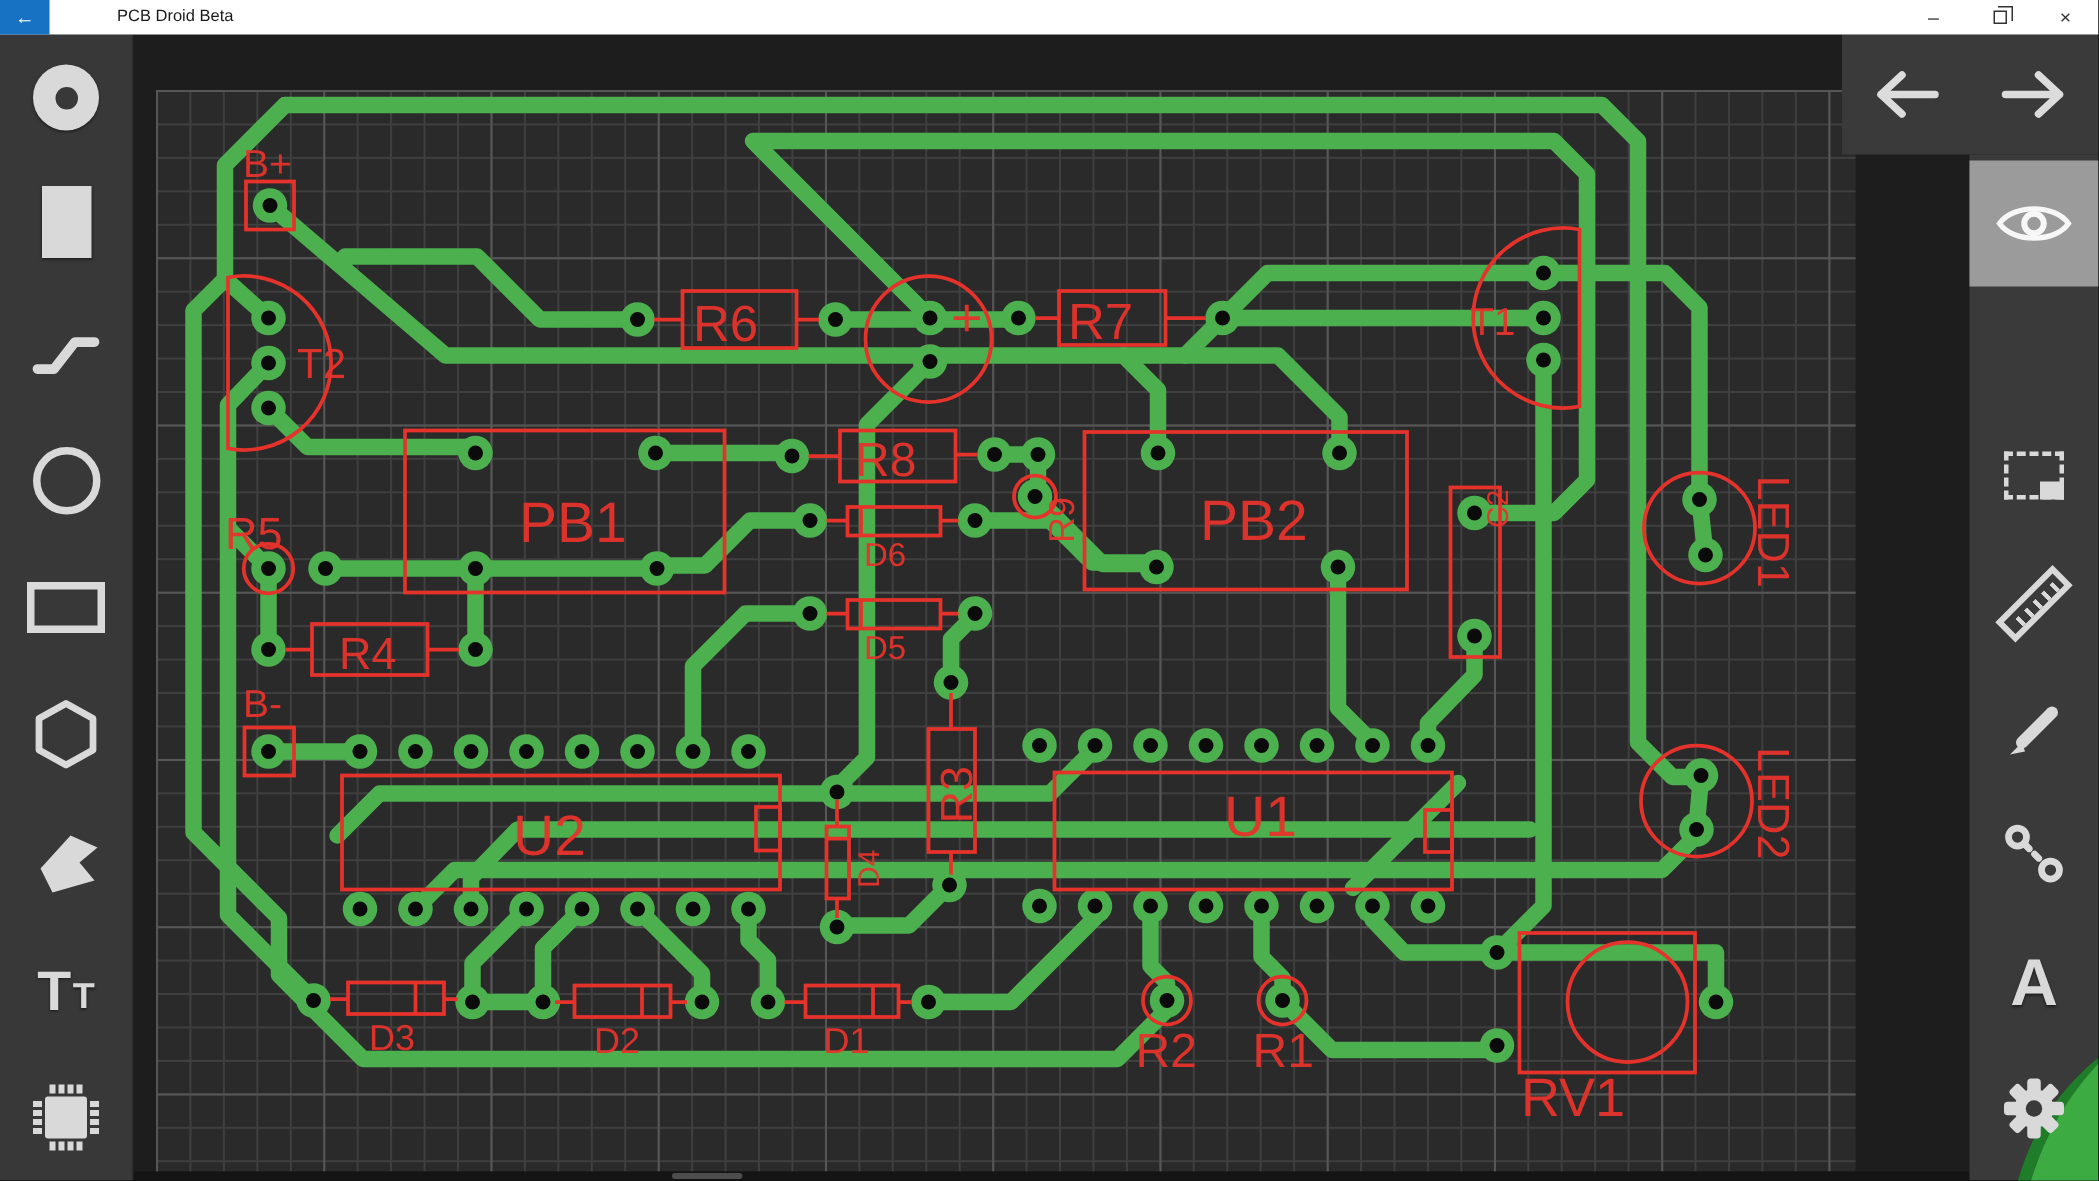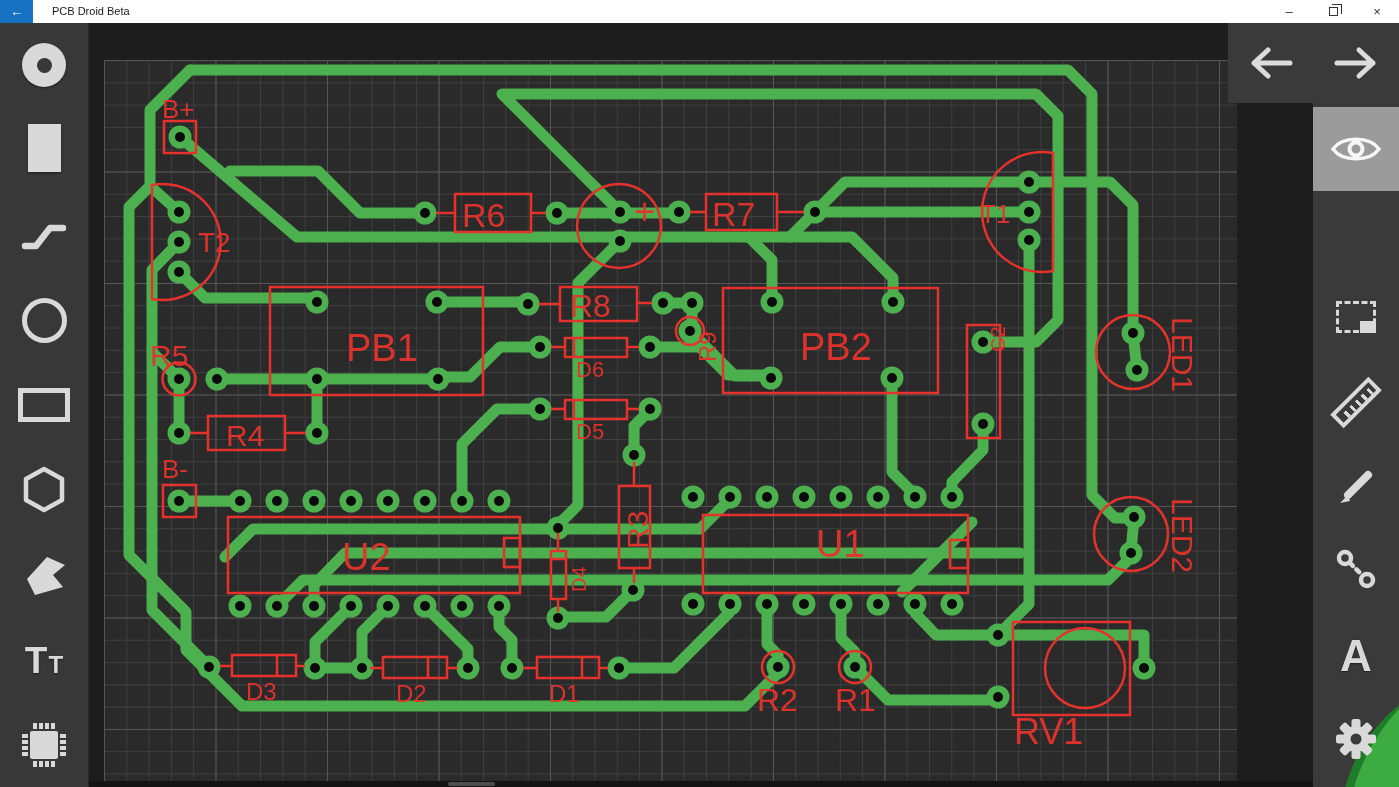--- a/index.html
+++ b/index.html
@@ -2,21 +2,21 @@
 <html><head>
 <meta charset="utf-8">
 <style>
   * { margin:0; padding:0; box-sizing:border-box; }
   html,body { width:1399px; height:787px; overflow:hidden; background:#000; font-family:"Liberation Sans", sans-serif; }
   #app { position:relative; width:1399px; height:787px; background:#1d1d1d; }
 
   
   .titlebar { position:absolute; left:0; top:0; width:1399px; height:23px; background:#ffffff; display:flex; align-items:stretch; z-index:50; }
   .back-btn { width:33px; height:23px; background:#1872c4; color:#fff; display:flex; align-items:center; justify-content:center; font-size:13px; cursor:pointer; }
-  .title-text { font-size:11px; color:#1a1a1a; line-height:23px; padding-left:19px; }
+  .title-text { font-size:11px; color:#1a1a1a; line-height:23px; padding-left:29px;margin-left:16px; }
   .win-controls { margin-left:auto; display:flex; }
   .win-btn { width:44px; height:23px; display:flex; align-items:center; justify-content:center; font-size:13px; color:#333; }
   .restore-glyph { width:9px; height:9px; border:1px solid #333; position:relative; background:#fff; }
   .restore-glyph::before { content:""; position:absolute; left:2px; top:-4px; width:9px; height:9px; border:1px solid #333; border-bottom:none; border-left:none; }
 
   
   .toolbar-left { position:absolute; left:0; top:23px; width:88px; height:764px; background:#383838; z-index:30; box-shadow:1px 0 0 #2a2a2a; }
   .ltool { position:absolute; left:0; width:88px; height:70px; display:flex; align-items:center; justify-content:center; cursor:pointer; }
   .ltool svg, .rtool svg { display:block; }
   .donut { width:44px; height:44px; border-radius:50%; background:#d9d9d9; display:flex; align-items:center; justify-content:center; box-shadow:0 1px 2px rgba(0,0,0,.5); }

